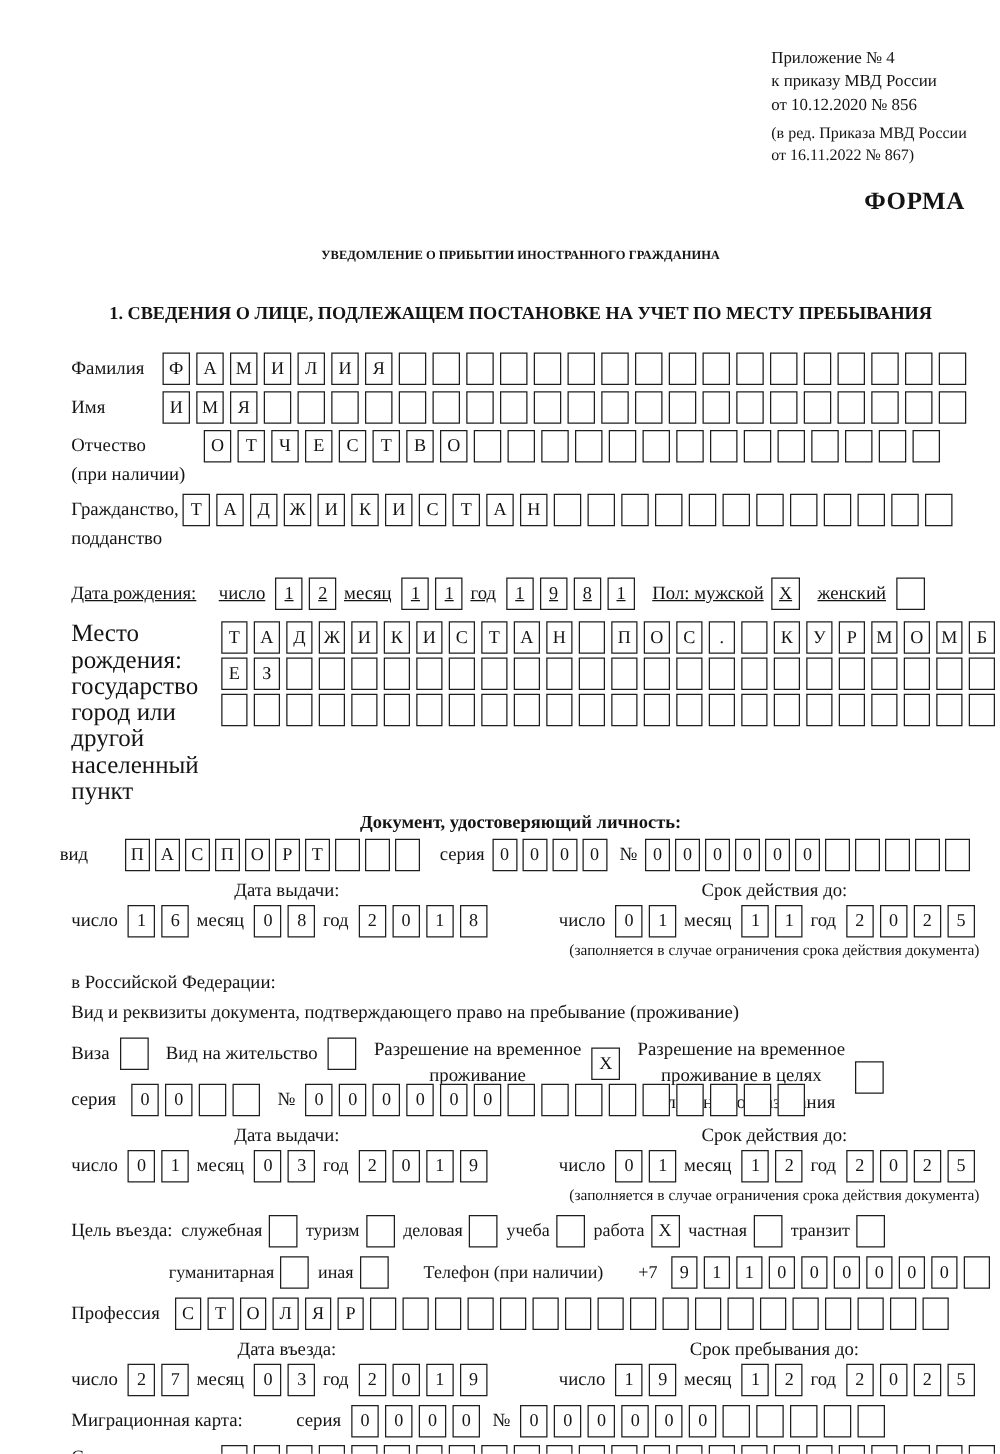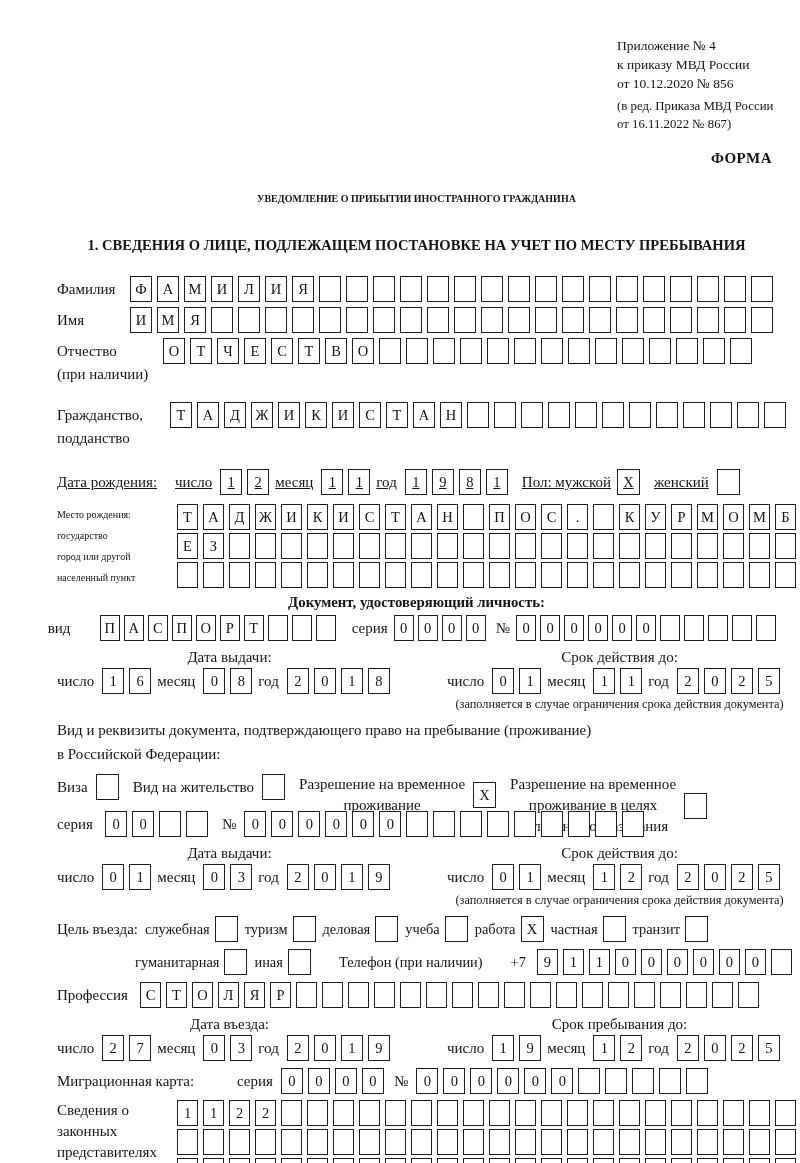--- a/index.html
+++ b/index.html
@@ -6,21 +6,21 @@
   html,body { background:#ffffff; }
   body {
     width:800px; height:1163px; overflow:hidden;
     font-family:"Liberation Serif", serif; color:#141414; font-size:15px;
   }
   .page { padding:36px 24px 0 57px; width:800px; height:1163px; }
 
   
   .annex { margin-left:560px; font-size:13.5px; line-height:1.42; }
   .annex .edit { margin-top:5px; font-size:12.8px; line-height:1.4; }
-  .form-marker { text-align:right; font-weight:bold; font-size:15px; margin-top:16px; padding-right:4px; letter-spacing:.5px; }
+  .form-marker { text-align:right; font-weight:bold; font-size:20px; margin-top:16px; padding-right:4px; letter-spacing:.5px; }
 
   
   .title { text-align:center; font-weight:bold; font-size:10px; line-height:24px; margin-top:20px; }
   .blank-line { display:inline-block; width:56px; border-bottom:2px solid #333; height:14px; margin-left:10px; }
   .sec-heading { text-align:center; font-weight:bold; font-size:14.6px; margin-top:26px; }
 
   
   .row { display:flex; align-items:center; margin-top:5px; }
   .row.top { align-items:flex-start; }
   .lbl { flex:none; }
@@ -169,21 +169,21 @@
         <span class="cell"></span>
         <span class="cell"></span>
         <span class="cell"></span>
         <span class="cell"></span>
         <span class="cell"></span>
         <span class="cell"></span>
         <span class="cell"></span>
       </span>
   </div>
 
-  <div class="row top" style="margin-top:17px;gap:24px;">
+  <div class="row top" style="margin-top:4px;">
     <span class="lbl-block" style="width:89px;">
       <div class="l1">Гражданство,</div>
       <div>подданство</div>
     </span>
     <span class="cells">
         <span class="cell">Т</span>
         <span class="cell">А</span>
         <span class="cell">Д</span>
         <span class="cell">Ж</span>
         <span class="cell">И</span>
@@ -231,21 +231,21 @@
       </span>
     <span class="gap14"></span>
     <span class="lbl">Пол: мужской</span>
     <span class="cell cb" style="margin-left:6px;">X</span>
     <span class="gap14"></span>
     <span class="lbl">женский</span>
     <span class="cell cb" style="margin-left:8px;"></span>
   </div>
 
   <div class="row top sm" style="margin-top:9px;">
-    <span class="lbl-block" style="width:120px; font-size:10px;">
+    <span class="lbl-block" style="width:120px; font-size:20px;">
       <div>Место рождения:</div>
       <div>государство</div>
       <div>город или другой</div>
       <div>населенный пункт</div>
     </span>
     <span class="stack">
       <span class="cells">
           <span class="cell">Т</span>
           <span class="cell">А</span>
           <span class="cell">Д</span>
@@ -407,22 +407,22 @@
             <span class="cell">0</span>
             <span class="cell">2</span>
             <span class="cell">5</span>
           </span>
         </div>
       <div class="dp-note">(заполняется в случае ограничения срока действия документа)</div>
     </div>
   </div>
 
   <div style="margin-top:6px; line-height:24px;">
+    <div>в Российской Федерации:</div>
     <div>Вид и реквизиты документа, подтверждающего право на пребывание (проживание)</div>
-    <div>в Российской Федерации:</div>
   </div>
 
   <div class="options-row">
     <div class="option">
       <div class="opt-lines">Виза</div>
       <span class="cell cb"></span>
     </div>
     <div class="option">
       <div class="opt-lines">Вид на жительство</div>
       <span class="cell cb"></span>

